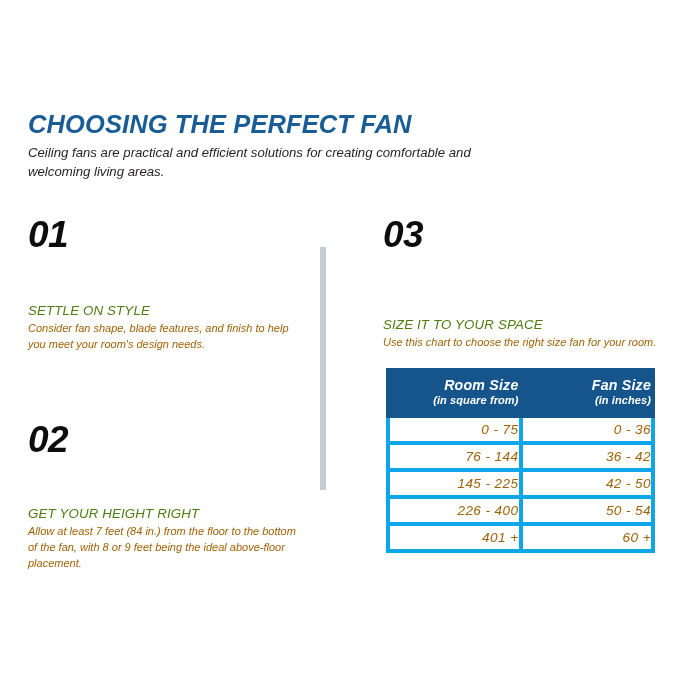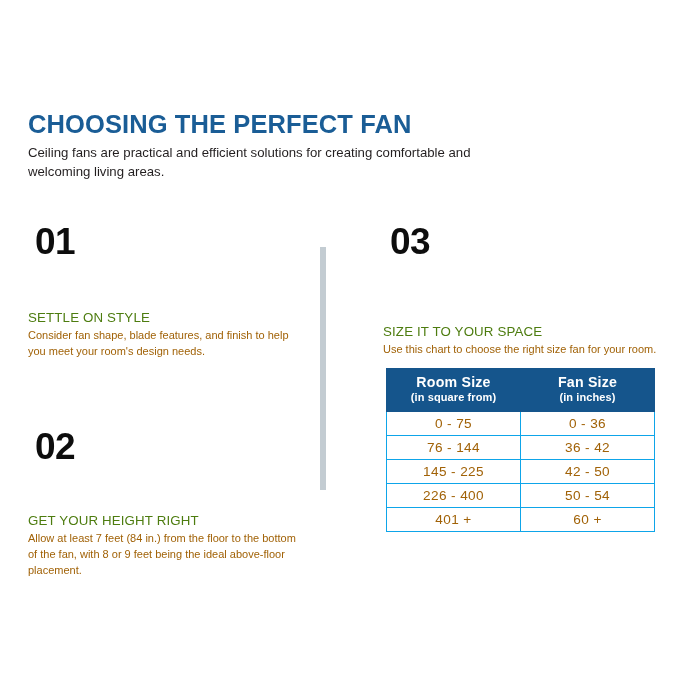--- a/index.html
+++ b/index.html
@@ -11,20 +11,21 @@
     height: 700px;
     background: #ffffff;
     font-family: "Liberation Sans", sans-serif;
     overflow: hidden;
   }
   .page {
     position: relative;
     width: 659px;
     height: 700px;
     box-sizing: border-box;
+    font-style: italic;
   }
 
   
   .header {
     position: absolute;
     left: 28px;
     top: 110px;
     width: 470px;
   }
   .main-title {
@@ -66,21 +67,21 @@
     background: #c3ccd2;
   }
 
   
   .step-num {
     font-size: 37px;
     font-weight: bold;
     color: #0d0d0d;
     line-height: 1;
     letter-spacing: -0.5px;
-    margin: 7px;
+    margin: 0;
   }
   .step-head {
     font-size: 13.3px;
     color: #4d7c0f;
     letter-spacing: 0.15px;
     margin: 0 0 1px 0;
     line-height: 1.25;
   }
   .step-body {
     font-size: 11px;
@@ -97,22 +98,22 @@
   .size-table {
     position: absolute;
     left: 386px;
     top: 368px;
     width: 269px;
     border-collapse: collapse;
     table-layout: fixed;
   }
   .size-table th,
   .size-table td {
-    border: 1px solid #0ea5e9;
-    text-align: center;
+    border: 4px solid #0ea5e9;
+    text-align: right;
     padding: 0;
   }
   .size-table thead th {
     background: #15558c;
     border-color: #15558c;
     color: #ffffff;
     padding: 5px 0 6px 0;
     vertical-align: middle;
   }
   .size-table thead th .th-main {

